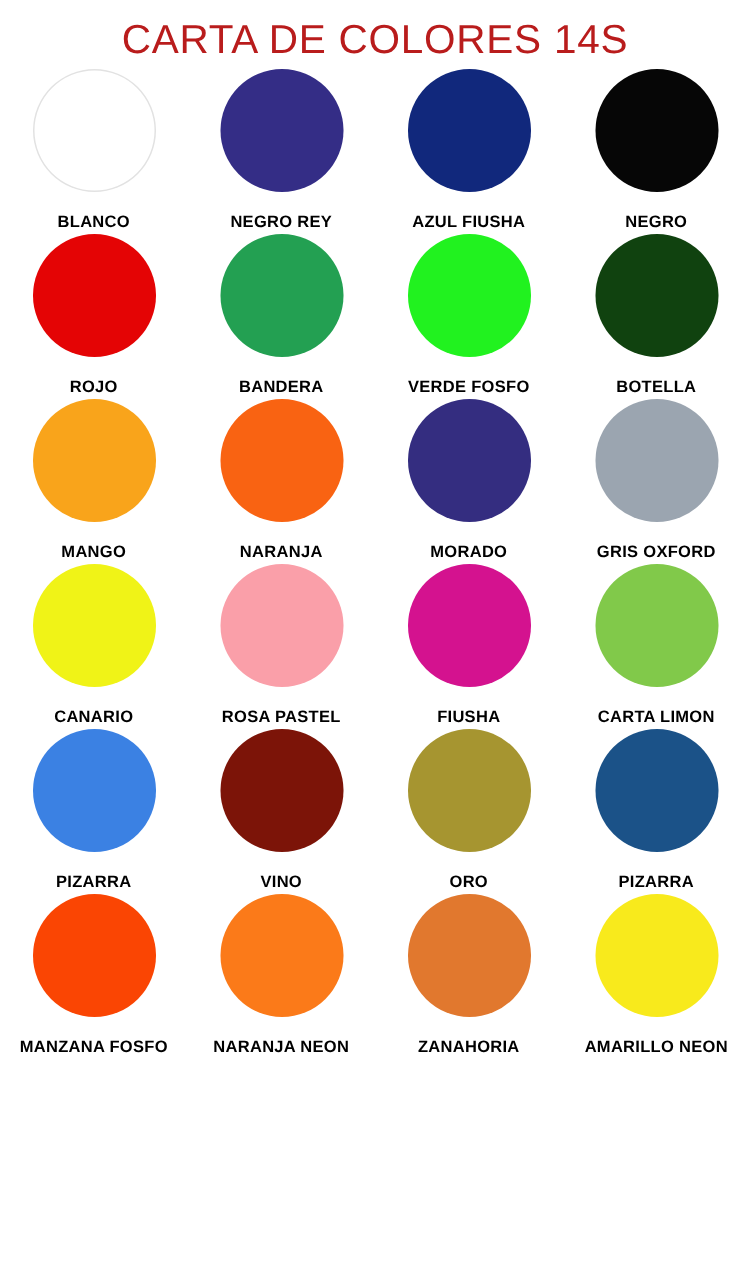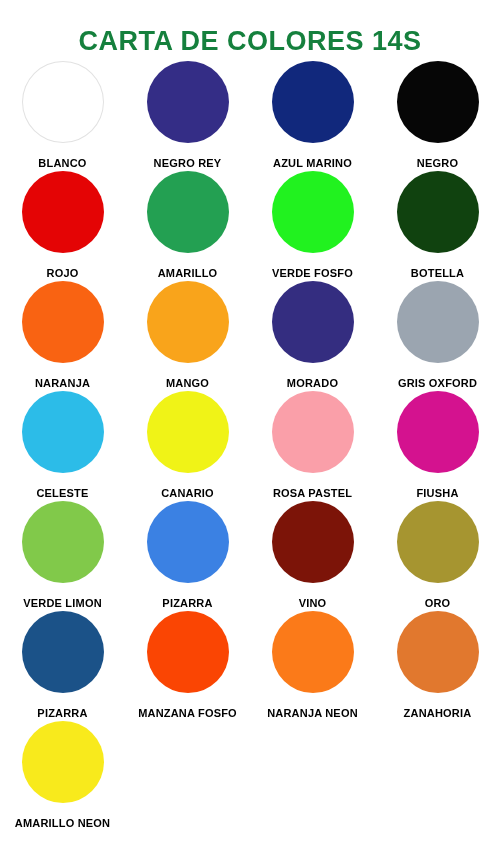--- a/index.html
+++ b/index.html
@@ -16,25 +16,25 @@
   .page {
     width: 500px;
     height: 845px;
     position: relative;
     background: #ffffff;
     box-sizing: border-box;
   }
   .chart-title {
     text-align: center;
     font-family: "Liberation Sans", sans-serif;
-    font-weight: bold;
+    font-weight: normal;
     font-size: 27px;
     letter-spacing: 0.5px;
-    color: #15803d;
-    padding-top: 24px;
+    color: #b91c1c;
+    padding-top: 9px;
     margin: 0;
     line-height: 34px;
     white-space: nowrap;
   }
   .grid {
     display: flex;
     flex-wrap: wrap;
     width: 500px;
     padding-top: 2px;
     box-sizing: border-box;
@@ -78,77 +78,73 @@
       <div class="swatch-cell">
         <div class="swatch-circle" style="background: rgb(255, 255, 255); box-shadow: rgb(226, 226, 226) 0px 0px 0px 1px inset;"></div>
         <div class="swatch-label">BLANCO</div>
       </div>
       <div class="swatch-cell">
         <div class="swatch-circle" style="background: rgb(52, 45, 134);"></div>
         <div class="swatch-label">NEGRO REY</div>
       </div>
       <div class="swatch-cell">
         <div class="swatch-circle" style="background: rgb(17, 40, 124);"></div>
-        <div class="swatch-label">AZUL MARINO</div>
+        <div class="swatch-label">AZUL FIUSHA</div>
       </div>
       <div class="swatch-cell">
         <div class="swatch-circle" style="background: rgb(6, 6, 6);"></div>
         <div class="swatch-label">NEGRO</div>
       </div>
       <div class="swatch-cell">
         <div class="swatch-circle" style="background: rgb(228, 4, 5);"></div>
         <div class="swatch-label">ROJO</div>
       </div>
       <div class="swatch-cell">
         <div class="swatch-circle" style="background: rgb(35, 160, 82);"></div>
-        <div class="swatch-label">AMARILLO</div>
+        <div class="swatch-label">BANDERA</div>
       </div>
       <div class="swatch-cell">
         <div class="swatch-circle" style="background: rgb(33, 242, 31);"></div>
         <div class="swatch-label">VERDE FOSFO</div>
       </div>
       <div class="swatch-cell">
         <div class="swatch-circle" style="background: rgb(16, 66, 15);"></div>
         <div class="swatch-label">BOTELLA</div>
       </div>
       <div class="swatch-cell">
+        <div class="swatch-circle" style="background: rgb(249, 164, 27);"></div>
+        <div class="swatch-label">MANGO</div>
+      </div>
+      <div class="swatch-cell">
         <div class="swatch-circle" style="background: rgb(249, 99, 18);"></div>
         <div class="swatch-label">NARANJA</div>
-      </div>
-      <div class="swatch-cell">
-        <div class="swatch-circle" style="background: rgb(249, 164, 27);"></div>
-        <div class="swatch-label">MANGO</div>
       </div>
       <div class="swatch-cell">
         <div class="swatch-circle" style="background: rgb(52, 45, 128);"></div>
         <div class="swatch-label">MORADO</div>
       </div>
       <div class="swatch-cell">
         <div class="swatch-circle" style="background: rgb(155, 165, 176);"></div>
         <div class="swatch-label">GRIS OXFORD</div>
-      </div>
-      <div class="swatch-cell">
-        <div class="swatch-circle" style="background: rgb(44, 188, 232);"></div>
-        <div class="swatch-label">CELESTE</div>
       </div>
       <div class="swatch-cell">
         <div class="swatch-circle" style="background: rgb(240, 243, 23);"></div>
         <div class="swatch-label">CANARIO</div>
       </div>
       <div class="swatch-cell">
         <div class="swatch-circle" style="background: rgb(250, 159, 169);"></div>
         <div class="swatch-label">ROSA PASTEL</div>
       </div>
       <div class="swatch-cell">
         <div class="swatch-circle" style="background: rgb(212, 18, 143);"></div>
         <div class="swatch-label">FIUSHA</div>
       </div>
       <div class="swatch-cell">
         <div class="swatch-circle" style="background: rgb(129, 201, 74);"></div>
-        <div class="swatch-label">VERDE LIMON</div>
+        <div class="swatch-label">CARTA LIMON</div>
       </div>
       <div class="swatch-cell">
         <div class="swatch-circle" style="background: rgb(59, 129, 227);"></div>
         <div class="swatch-label">PIZARRA</div>
       </div>
       <div class="swatch-cell">
         <div class="swatch-circle" style="background: rgb(124, 20, 8);"></div>
         <div class="swatch-label">VINO</div>
       </div>
       <div class="swatch-cell">

